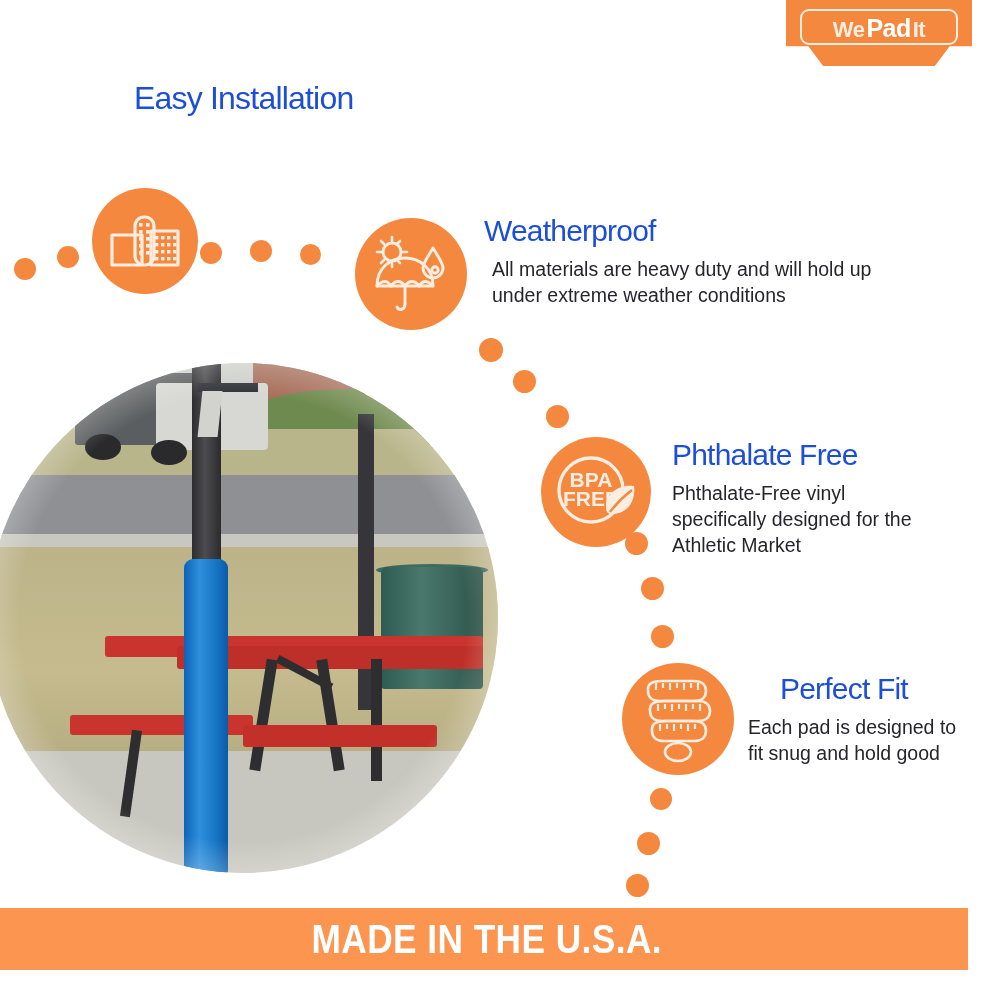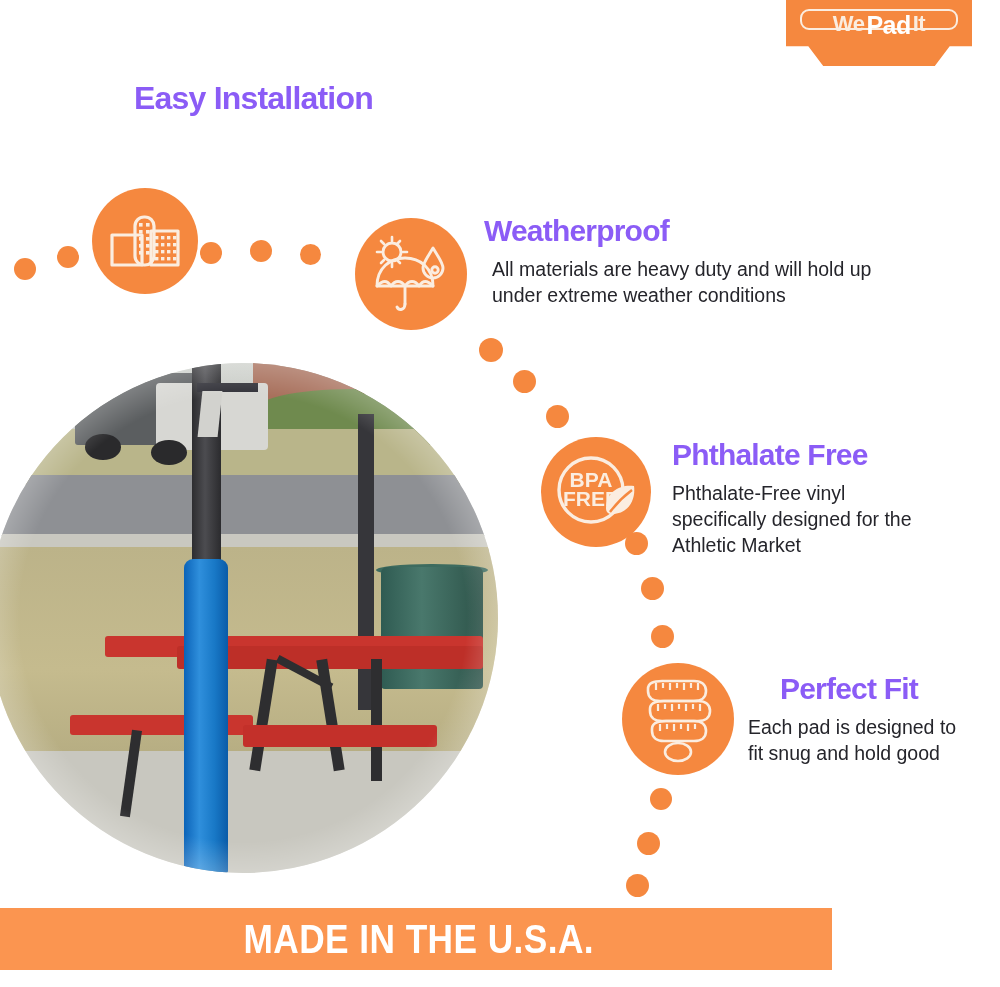--- a/index.html
+++ b/index.html
@@ -21,24 +21,24 @@
     width:186px; height:66px;
   }
   #logo-shield {
     position:absolute; inset:0;
     background:#F5883F;
     -webkit-clip-path: polygon(0 0, 100% 0, 100% 70%, 88% 70%, 80% 100%, 20% 100%, 12% 70%, 0 70%);
     clip-path: polygon(0 0, 100% 0, 100% 70%, 88% 70%, 80% 100%, 20% 100%, 12% 70%, 0 70%);
   }
   #logo-badge {
     position:absolute; left:14px; top:9px;
-    width:158px; height:21px;
+    width:158px; height:36px;
     border:2.5px solid #FBEDE0;
     border-radius:9px;
-    display:flex; align-items:flex-start; justify-content:center;
+    display:flex; align-items:flex-end; justify-content:center;
     letter-spacing:-0.5px;
   }
   .logo-we, .logo-it {
     color:#FBEDE0; font-weight:bold; font-size:22px;
   }
   .logo-pad {
     color:#ffffff; font-weight:bold; font-size:25px;
     padding:0 2px;
   }
 
@@ -54,22 +54,22 @@
     position:absolute;
     background:#F5883F;
     border-radius:50%;
     display:flex; align-items:center; justify-content:center;
   }
   .icon-circle svg { display:block; }
 
   
   .feature-title {
     position:absolute;
-    font-weight:bold;
-    color:#8b5cf6;
+    font-weight:normal;
+    color:#1d4ed8;
     letter-spacing:-0.8px;
     white-space:nowrap;
   }
   .feature-desc {
     position:absolute;
     color:#25252b;
     line-height:1.33;
   }
 
   #t-easy   { left:134px; top:80px;  font-size:32px; }
@@ -160,21 +160,21 @@
   #photo-fade {
     position:absolute; inset:0;
     border-radius:50%;
     background:radial-gradient(circle at 50% 50%, rgba(255,255,255,0) 62%, rgba(255,255,255,0.55) 84%, rgba(255,255,255,0.92) 100%);
     pointer-events:none;
   }
 
   
   #usa-banner {
     position:absolute; left:0; top:908px;
-    width:832px; height:62px;
+    width:968px; height:62px;
     background:#FB9550;
     display:flex; align-items:center; justify-content:center;padding-left:6px;
   }
   #usa-text {
     color:#ffffff;
     font-size:41px;
     font-weight:bold;
     letter-spacing:0.5px;
     transform:scaleX(0.86);
     white-space:nowrap;

